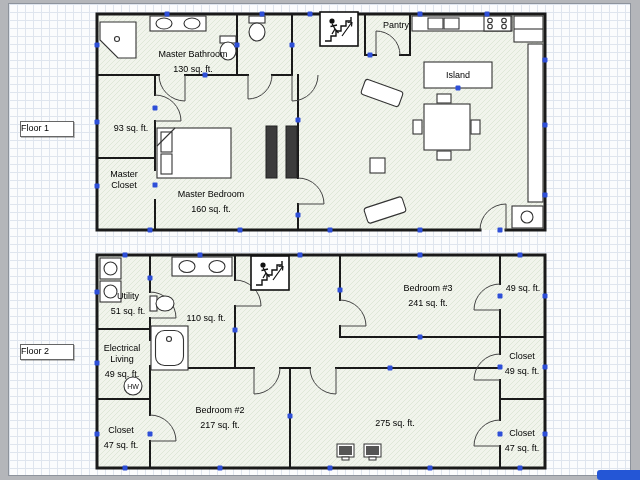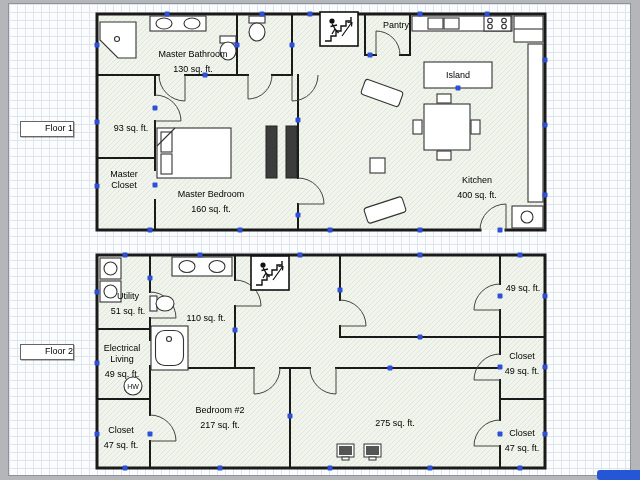--- a/index.html
+++ b/index.html
@@ -12,21 +12,21 @@
   svg text{font-family:"Liberation Sans",sans-serif}
   .wall{stroke:#1a1a1a;stroke-width:3;fill:none;stroke-linecap:square}
   .iwall{stroke-width:2}
   .furn{stroke:#333;stroke-width:1.1;fill:#fff}
   .furnl{stroke:#333;stroke-width:1.1;fill:none}
   .door{stroke:#444;stroke-width:1;fill:none}
   .darkpanel{fill:#3c3c3c;stroke:#222;stroke-width:1}
   .room-label{position:absolute;transform:translate(-50%,-50%);text-align:center;font-size:9px;line-height:11px;color:#000}
   .rarea{margin-top:4px}
   .floor-tab{position:absolute;left:20px;width:52px;height:14px;background:#fff;border:1px solid #666;
-             box-shadow:1px 1px 0 rgba(0,0,0,.25);font-size:9px;line-height:12px;text-align:right;color:#000}
+             box-shadow:1px 1px 0 rgba(0,0,0,.25);font-size:9px;line-height:12px;text-align:left;color:#000}
   .dot{position:absolute;width:5px;height:5px;background:#2e4fd8;border-radius:1px;transform:translate(-50%,-50%)}
   #watermark{position:absolute;right:0;bottom:0;width:43px;height:10px;background:#2456d6;border-radius:3px 0 0 3px}
 </style>
 </head>
 <body>
 
 <div id="frame">
   <div id="page"></div>
 
   <svg id="plan-svg" width="640" height="480" viewBox="0 0 640 480">
@@ -162,41 +162,41 @@
   <div class="room-label" style="left:193px;top:62px;width:84px">
     <div>Master Bathroom</div>
     <div class="rarea">130 sq. ft.</div>
   </div>
   <div class="room-label" style="left:396px;top:25px;width:40px">
     <div>Pantry</div>
   </div>
   <div class="room-label" style="left:458px;top:75px;width:40px">
     <div>Island</div>
   </div>
-  <div class="room-label" style="left:477px;top:188px;width:56px">
-    <div>Kitchen</div>
-    <div class="rarea">400 sq. ft.</div>
-  </div>
   <div class="room-label" style="left:131px;top:128px;width:50px">
     <div>93 sq. ft.</div>
   </div>
   <div class="room-label" style="left:124px;top:180px;width:42px">
     <div>Master Closet</div>
   </div>
   <div class="room-label" style="left:211px;top:202px;width:88px">
     <div>Master Bedroom</div>
     <div class="rarea">160 sq. ft.</div>
   </div>
 
   <div class="room-label" style="left:128px;top:304px;width:40px">
     <div>Utility</div>
     <div class="rarea">51 sq. ft.</div>
   </div>
   <div class="room-label" style="left:206px;top:318px;width:52px">
     <div>110 sq. ft.</div>
+  </div>
+  <div class="room-label" style="left:428px;top:296px;width:72px">
+    <div>Bedroom #3</div>
+    <div class="rarea">241 sq. ft.</div>
   </div>
   <div class="room-label" style="left:523px;top:288px;width:44px">
     <div>49 sq. ft.</div>
   </div>
   <div class="room-label" style="left:122px;top:361px;width:48px">
     <div>Electrical Living</div>
     <div class="rarea">49 sq. ft.</div>
   </div>
   <div class="room-label" style="left:522px;top:364px;width:40px">
     <div>Closet</div>

